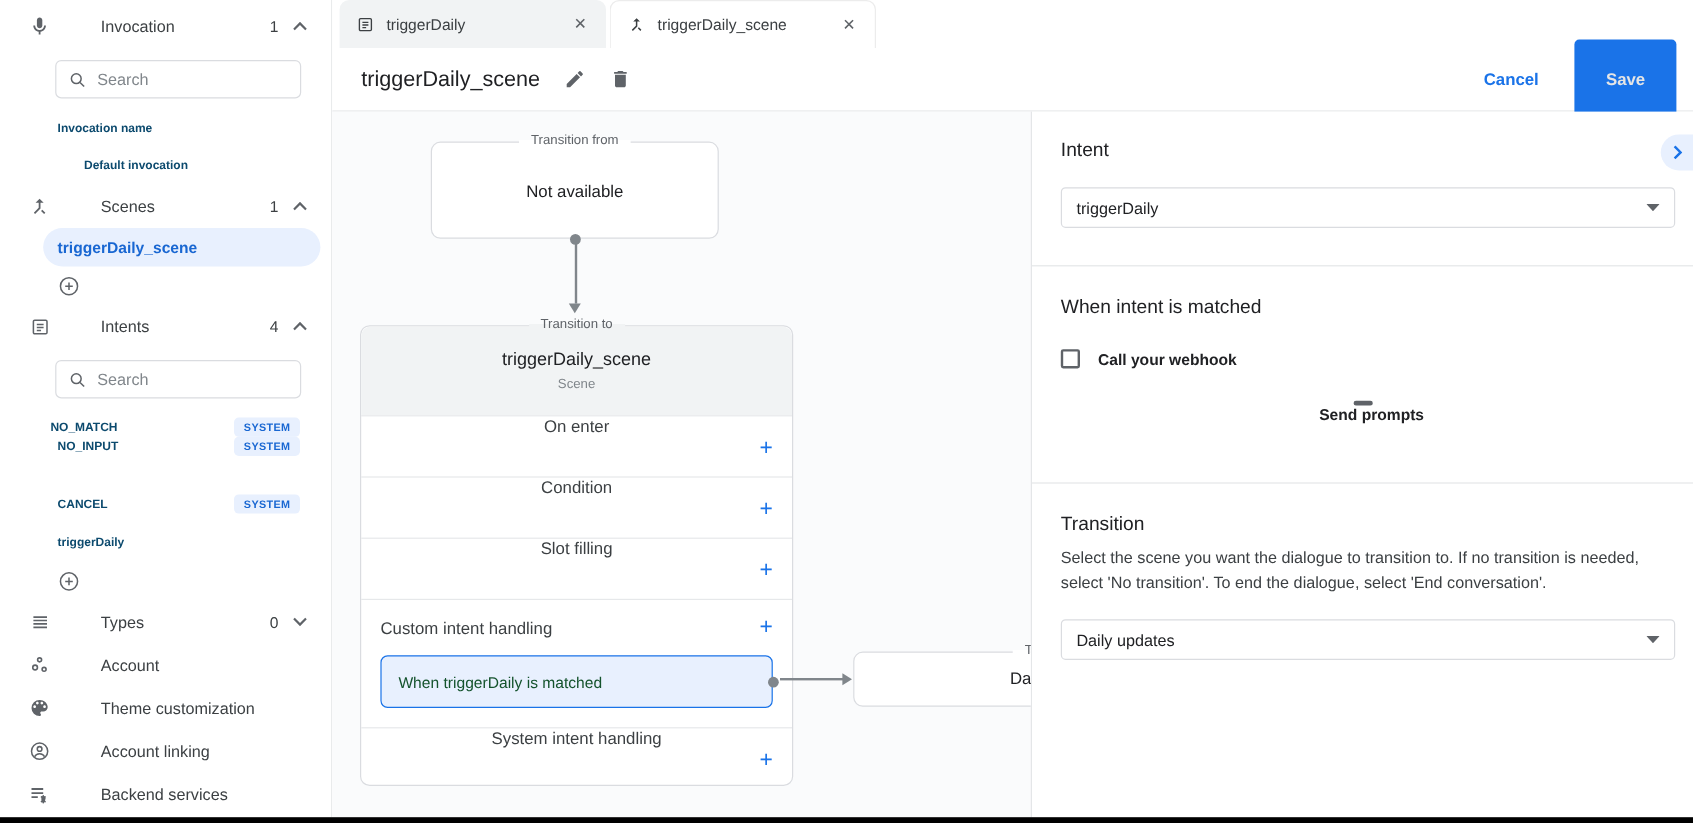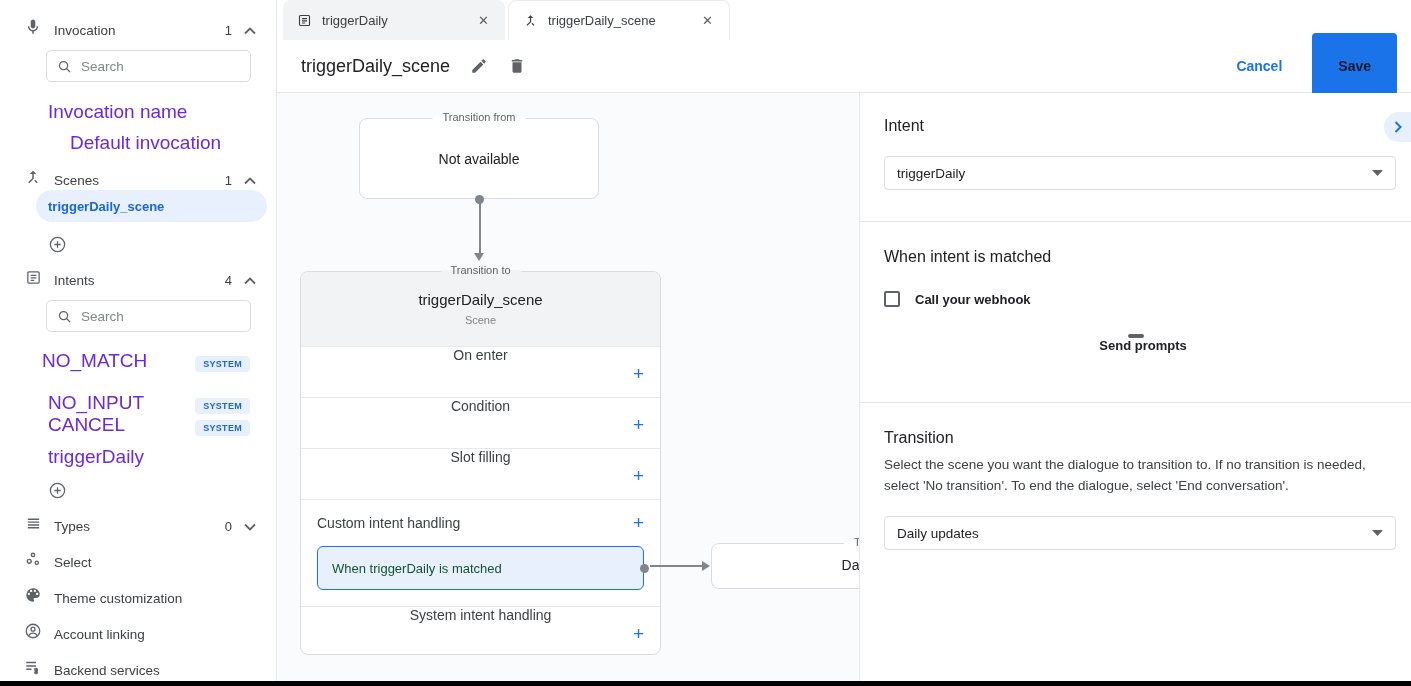--- a/index.html
+++ b/index.html
@@ -11,27 +11,27 @@
   svg { display:block; }
 
   
   .sidebar { position:absolute; left:0; top:0; bottom:5px; width:277px;
     background:#fff; border-right:1px solid #e4e6e8; }
   .main { position:absolute; left:277px; top:0; right:0; bottom:5px; background:#fff; }
   .bottombar { position:absolute; left:0; right:0; bottom:0; height:5px; background:#000; }
 
   
   .sb-row { position:absolute; left:0; right:0; height:32px;
-    display:flex; align-items:flex-end; padding-left:22px; }
+    display:flex; align-items:center; padding-left:22px;gap:30px; }
   .sb-icon { width:22px; height:22px; display:flex; align-items:center; justify-content:center;
     color:#5f6368; flex:0 0 22px; }
   .sb-label { margin-left:10px; font-size:13.5px; color:#3c4043; }
   .sb-right { margin-left:auto; margin-right:20px; display:flex; align-items:center; gap:12px; }
   .sb-count { font-size:13px; color:#3c4043; }
-  .sb-bold { margin-left:48px; font-size:19px; font-weight:normal; color:#6d28d9; }
+  .sb-bold { margin-left:48px; font-size:10px; font-weight:bold; color:#0c4a6e; }
   .sb-search { position:absolute; left:46px; width:205px; height:32px;
     border:1px solid #dadce0; border-radius:5px; display:flex; align-items:center;
     padding:0 10px; background:#fff; }
   .sb-search input { border:none; outline:none; font-size:13.5px; color:#3c4043;
     margin-left:9px; width:150px; font-family:inherit; background:transparent; }
   .sb-search input::placeholder { color:#80868b; }
   .scene-pill { position:absolute; left:36px; right:9px; height:32px;
     background:#e8f0fe; border-radius:16px; display:flex; align-items:center; }
   .scene-pill span { margin-left:12px; font-size:13px; font-weight:bold; color:#1967d2; }
   .badge { margin-left:auto; margin-right:26px; background:#e8f0fe; color:#1967d2;
@@ -46,21 +46,21 @@
   .tab-active { background:#fff; border:1px solid #ececec; border-bottom:none; }
   .tab-label { margin-left:10px; font-size:13px; color:#3c4043; }
   .tab-close { margin-left:auto; color:#5f6368; font-size:13px; cursor:pointer; padding:2px 4px; }
 
   
   .header { height:53px; display:flex; align-items:center; padding:0 14px 0 24px;
     background:#fff; border-bottom:1px solid #e4e6e8; }
   .page-title { font-size:18px; color:#202124; }
   .title-icon { margin-left:20px; color:#5f6368; cursor:pointer; }
   .cancel-btn { margin-left:auto; color:#1a73e8; font-size:14px; font-weight:bold; cursor:pointer; }
-  .save-btn { margin-left:30px; background:#1a73e8; color:#0f172a; font-size:14px; font-weight:bold;
+  .save-btn { margin-left:30px; background:#1a73e8; color:#e5e5e5; font-size:14px; font-weight:bold;
     border:none; border-radius:4px; padding:25px 26px; cursor:pointer; font-family:inherit; }
 
   
   .content { position:absolute; top:93px; left:0; right:0; bottom:0; display:flex; }
   .canvas { position:relative; width:583px; flex:0 0 583px; background:#fafbfc;
     border-right:1px solid #e4e6e8; overflow:hidden; }
   .panel { position:relative; flex:1; background:#fff; }
 
   
   .legend { position:absolute; top:-8px; left:50%; transform:translateX(-50%);
@@ -223,21 +223,21 @@
           <path d="M15.5 15.5 L21 21"></path>
         </svg>
       </span>
     <input type="text" placeholder="Search" style="">
   </div>
 
   <div class="sb-row" style="top:340px;">
     <span class="sb-bold" style="margin-left:20px;">NO_MATCH</span>
     <span class="badge">SYSTEM</span>
   </div>
-  <div class="sb-row" style="top:382px;">
+  <div class="sb-row" style="top:356px;">
     <span class="sb-bold" style="margin-left:26px;">NO_INPUT</span>
     <span class="badge">SYSTEM</span>
   </div>
   <div class="sb-row" style="top:404px;">
     <span class="sb-bold" style="margin-left:26px;">CANCEL</span>
     <span class="badge">SYSTEM</span>
   </div>
   <div class="sb-row" style="top:436px;">
     <span class="sb-bold" style="margin-left:26px;">triggerDaily</span>
   </div>
@@ -269,21 +269,21 @@
   </div>
 
   <div class="sb-row" style="top:538px;">
     <span class="sb-icon">
       <svg width="18" height="18" viewBox="0 0 24 24" fill="none" stroke="#5f6368" stroke-width="1.8">
           <circle cx="7" cy="15" r="2.6"></circle>
           <circle cx="17" cy="17" r="2.2"></circle>
           <circle cx="12" cy="6.5" r="2.2"></circle>
         </svg>
     </span>
-    <span class="sb-label">Select</span>
+    <span class="sb-label">Account</span>
   </div>
   <div class="sb-row" style="top:574px;">
     <span class="sb-icon">
       <svg width="18" height="18" viewBox="0 0 24 24" fill="#5f6368">
           <path d="M12 3a9 9 0 0 0 0 18c.83 0 1.5-.67 1.5-1.5 0-.39-.15-.74-.39-1.01-.23-.26-.38-.61-.38-.99 0-.83.67-1.5 1.5-1.5H16a5 5 0 0 0 5-5c0-4.42-4.03-8-9-8zm-5.5 9c-.83 0-1.5-.67-1.5-1.5S5.67 9 6.5 9 8 9.67 8 10.5 7.33 12 6.5 12zm3-4C8.67 8 8 7.33 8 6.5S8.67 5 9.5 5s1.5.67 1.5 1.5S10.33 8 9.5 8zm5 0c-.83 0-1.5-.67-1.5-1.5S13.67 5 14.5 5s1.5.67 1.5 1.5S15.33 8 14.5 8zm3 4c-.83 0-1.5-.67-1.5-1.5S16.67 9 17.5 9s1.5.67 1.5 1.5-.67 1.5-1.5 1.5z"></path>
         </svg>
     </span>
     <span class="sb-label">Theme customization</span>
   </div>
   <div class="sb-row" style="top:610px;">

